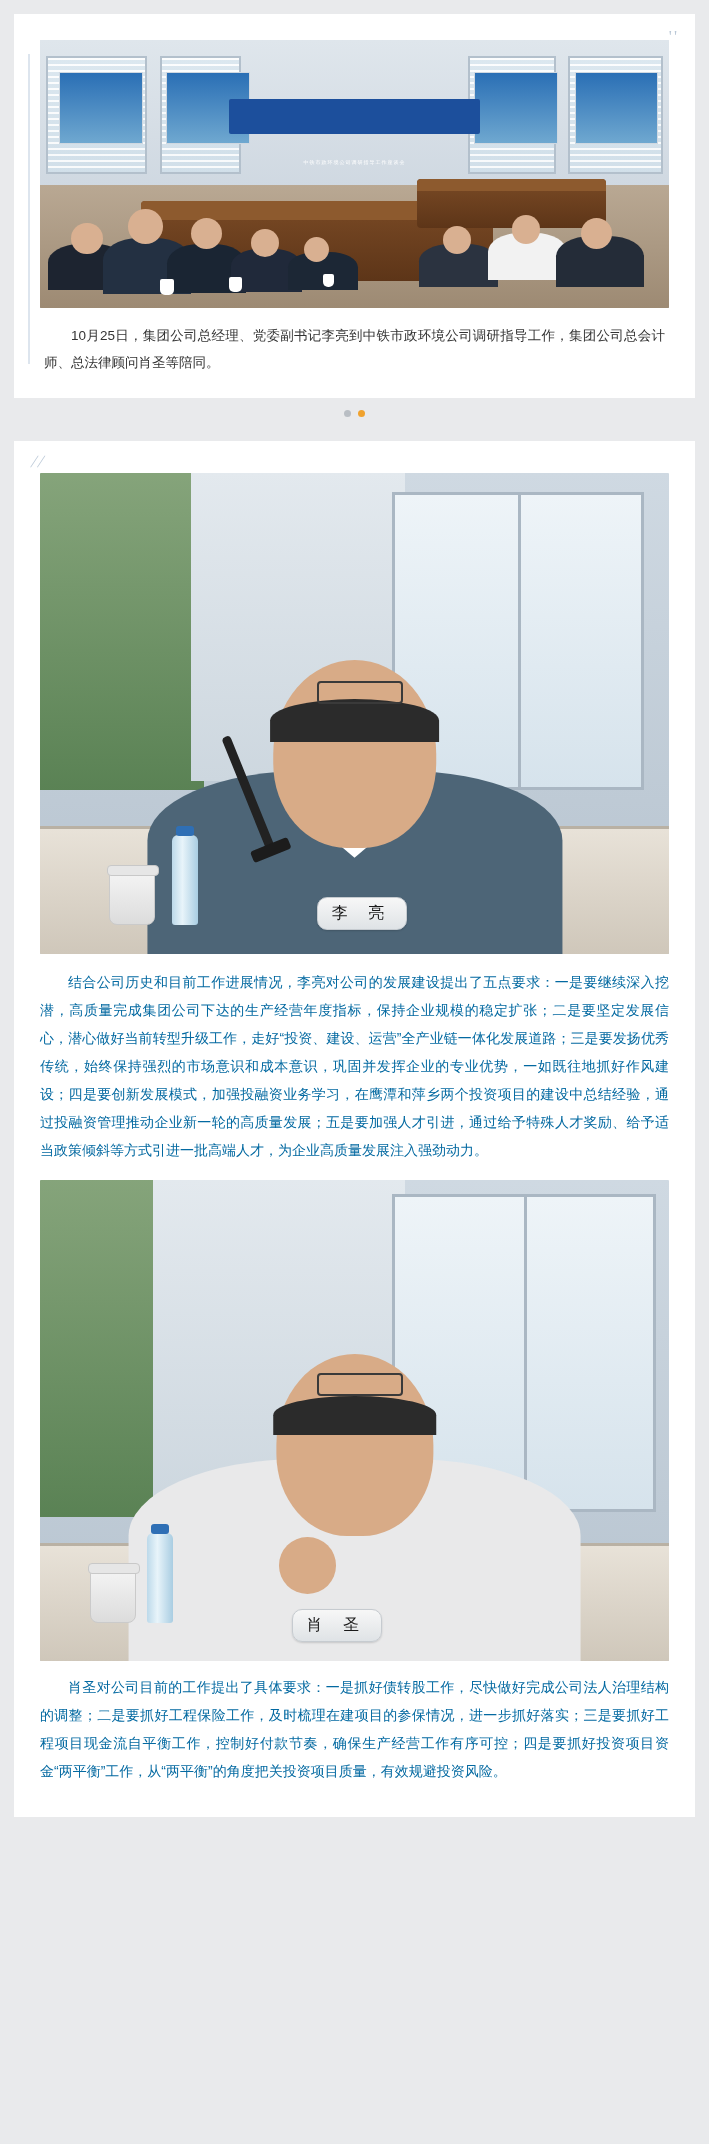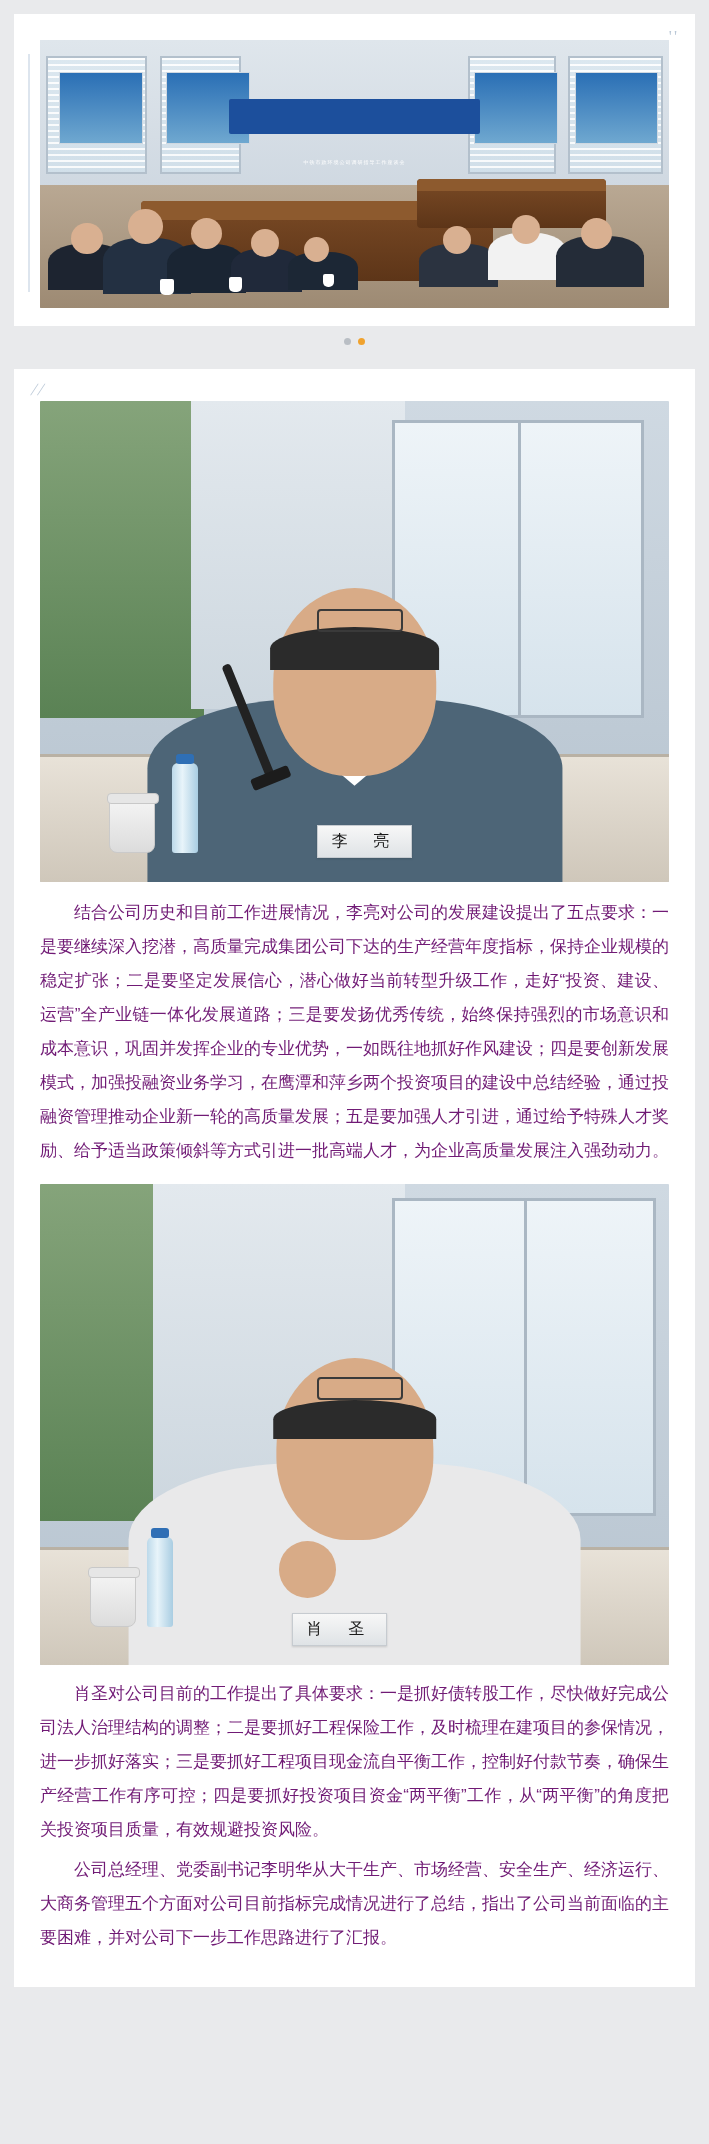--- a/index.html
+++ b/index.html
@@ -82,22 +82,22 @@
   .caption {
     font-size: 13.5px;
     color: #333333;
     line-height: 2;
     text-align: justify;
     text-indent: 2em;
     margin: 14px 4px 4px 4px;
     font-family: "Liberation Sans", sans-serif;
   }
   .body-text {
-    font-size: 17px;
-    color: #701a75;
+    font-size: 14px;
+    color: #0369a1;
     line-height: 2;
     text-align: justify;
     text-indent: 2em;
     margin: 0 0 6px 0;
   }
   .dots {
     display: flex;
     justify-content: center;
     gap: 7px;
     padding: 12px 0 10px 0;
@@ -233,26 +233,26 @@
     position:absolute; left:50%; transform:translateX(-50%);
     bottom:20%; width:18%; height:10%;
     background:#ffffff;
     clip-path: polygon(0 0, 100% 0, 50% 100%);
   }
   .pt-nameplate {
     position:absolute;
     bottom:5%;
     background: linear-gradient(#f7f7f7, #dfe3e6);
     border:1px solid #c6cbd0;
-    border-radius:0;
+    border-radius:10px;
     padding:5px 14px;
     font-size:16px;
     letter-spacing:8px;
     color:#1a1a1a;
-    font-family:Liberation Mono, monospace;
+    font-family:Liberation Sans, sans-serif;
     box-shadow:0 1px 2px rgba(0,0,0,.15);
   }
   .pt-bottle {
     position:absolute; bottom:6%; width:26px; height:90px;
     background: linear-gradient(90deg,#bcd9ea,#e8f4fa 40%,#a9cde2);
     border-radius:6px 6px 3px 3px;
   }
   .pt-bottle-cap {
     position:absolute; top:-9px; left:4px; width:18px; height:10px;
     background:#2f6fb5; border-radius:3px;
@@ -370,20 +370,21 @@
       </div>
       <div style="position:absolute;left:86%;bottom:22%;width:5%;">
           <div class="mr-head"></div>
         </div>
 
       <div style="position:absolute;left:19%;bottom:5%;width:14px;height:16px;background:#fff;border-radius:2px 2px 5px 5px;"></div>
       <div style="position:absolute;left:30%;bottom:6%;width:13px;height:15px;background:#fff;border-radius:2px 2px 5px 5px;"></div>
       <div style="position:absolute;left:45%;bottom:8%;width:11px;height:13px;background:#fff;border-radius:2px 2px 5px 5px;"></div>
     </div>
 
+    <div class="caption">10月25日，集团公司总经理、党委副书记李亮到中铁市政环境公司调研指导工作，集团公司总会计师、总法律顾问肖圣等陪同。</div>
   </div>
 
   <div class="dots">
     <span class="dot"></span>
     <span class="dot active"></span>
   </div>
 
   <div class="card second">
     <div class="corner-mark-left">//</div>
 
@@ -437,16 +438,15 @@
         <div class="pt-bottle-cap"></div>
       </div>
       <div class="pt-cup" style="left:8%;bottom:8%;">
         <div class="pt-cup-lid"></div>
       </div>
 
       <div class="pt-nameplate" style="left:40%;bottom:4%;">肖 圣</div>
     </div>
 
     <div class="body-text">肖圣对公司目前的工作提出了具体要求：一是抓好债转股工作，尽快做好完成公司法人治理结构的调整；二是要抓好工程保险工作，及时梳理在建项目的参保情况，进一步抓好落实；三是要抓好工程项目现金流自平衡工作，控制好付款节奏，确保生产经营工作有序可控；四是要抓好投资项目资金“两平衡”工作，从“两平衡”的角度把关投资项目质量，有效规避投资风险。</div>
-    <div class="body-text">公司总经理、党委副书记李明华从大干生产、市场经营、安全生产、经济运行、大商务管理五个方面对公司目前指标完成情况进行了总结，指出了公司当前面临的主要困难，并对公司下一步工作思路进行了汇报。</div>
   </div>
 
 </div>
 
 </body></html>

